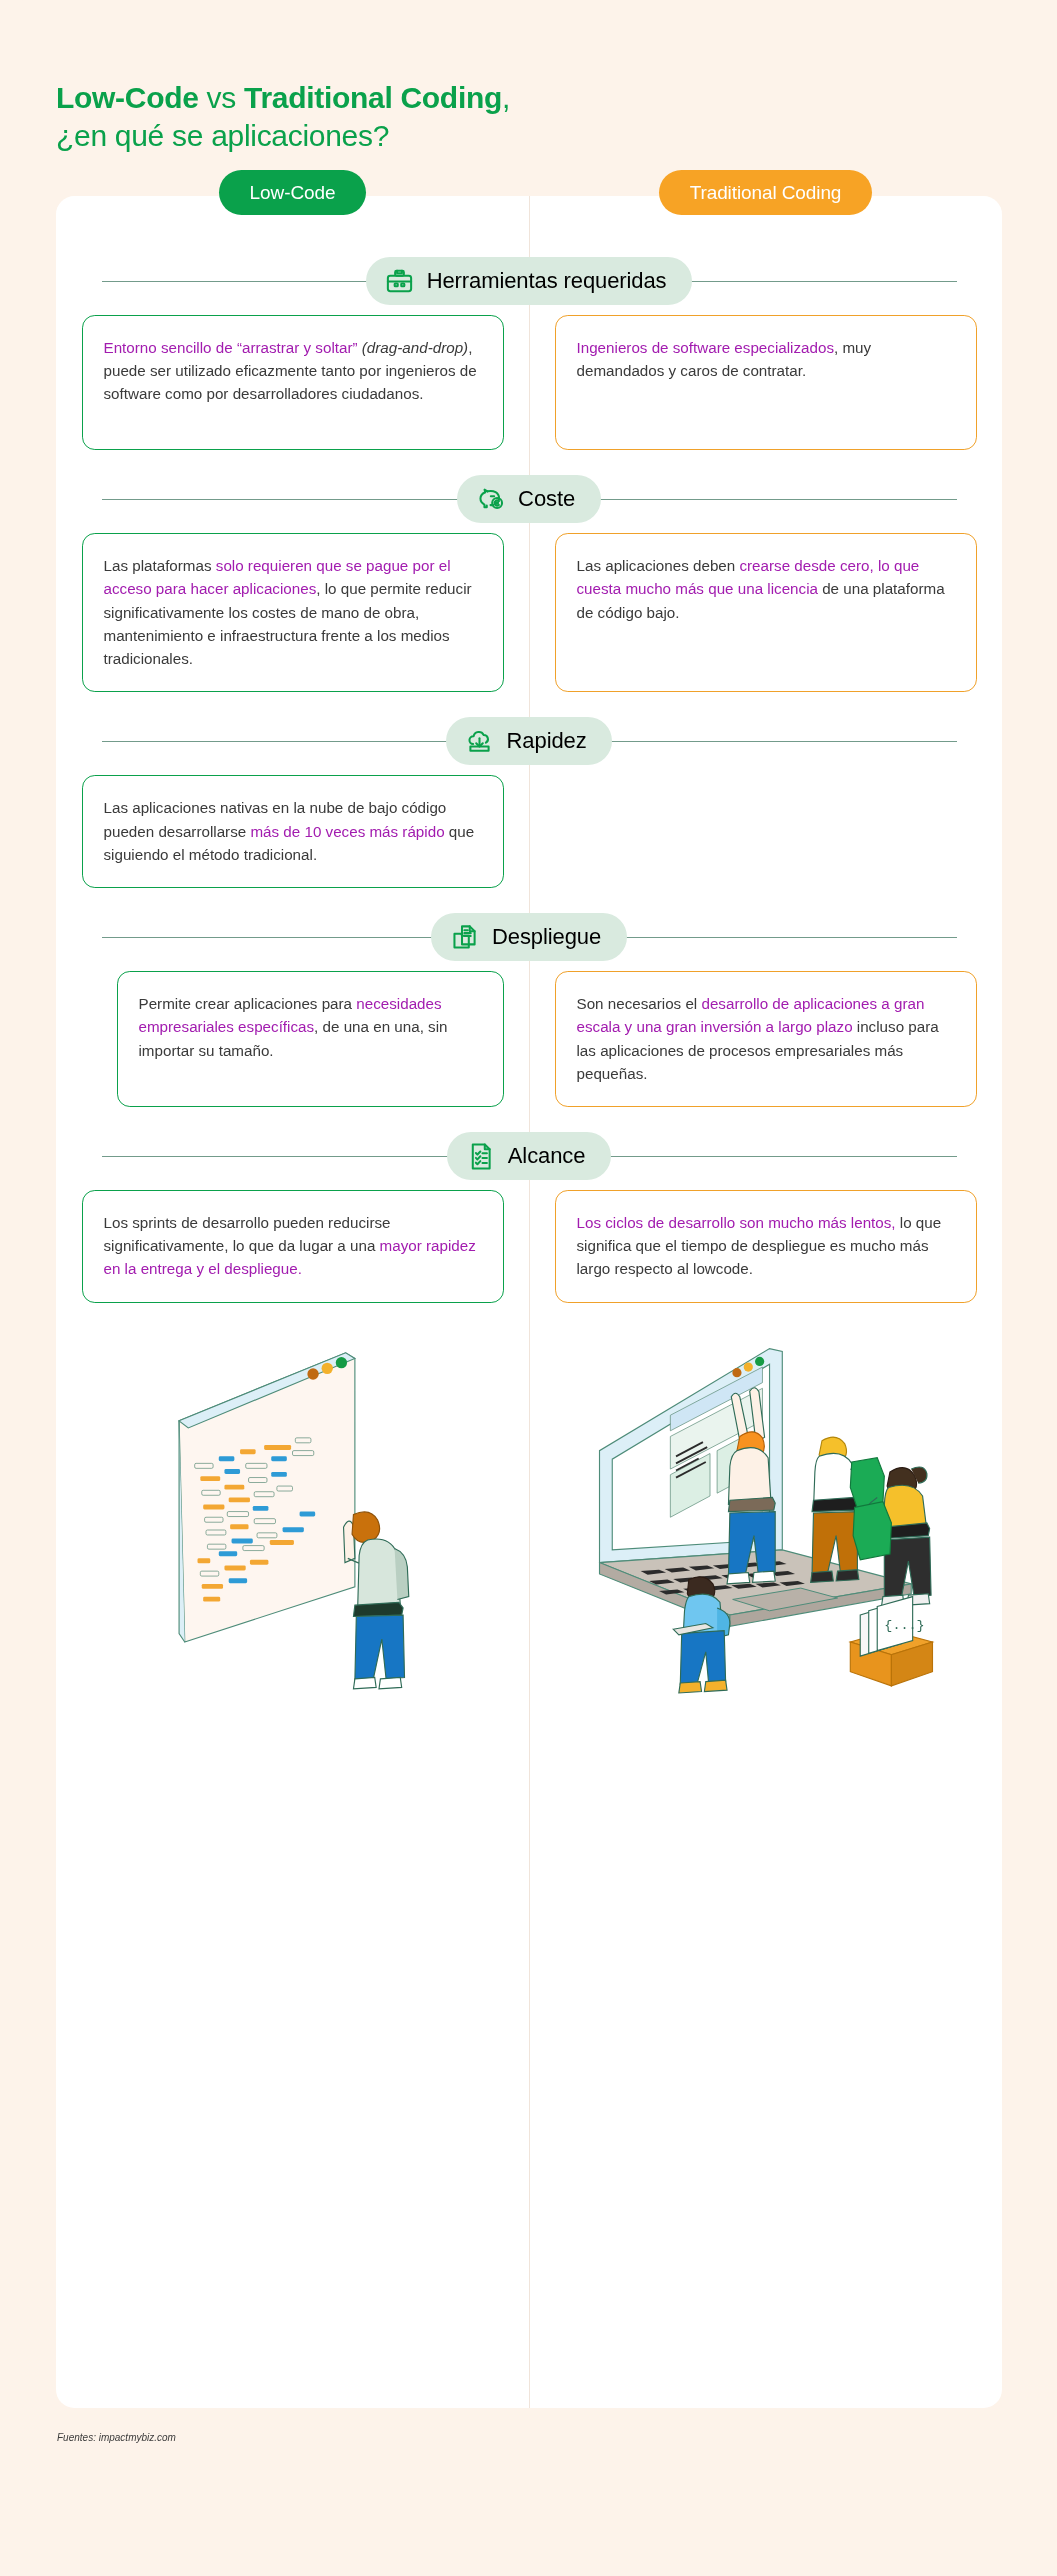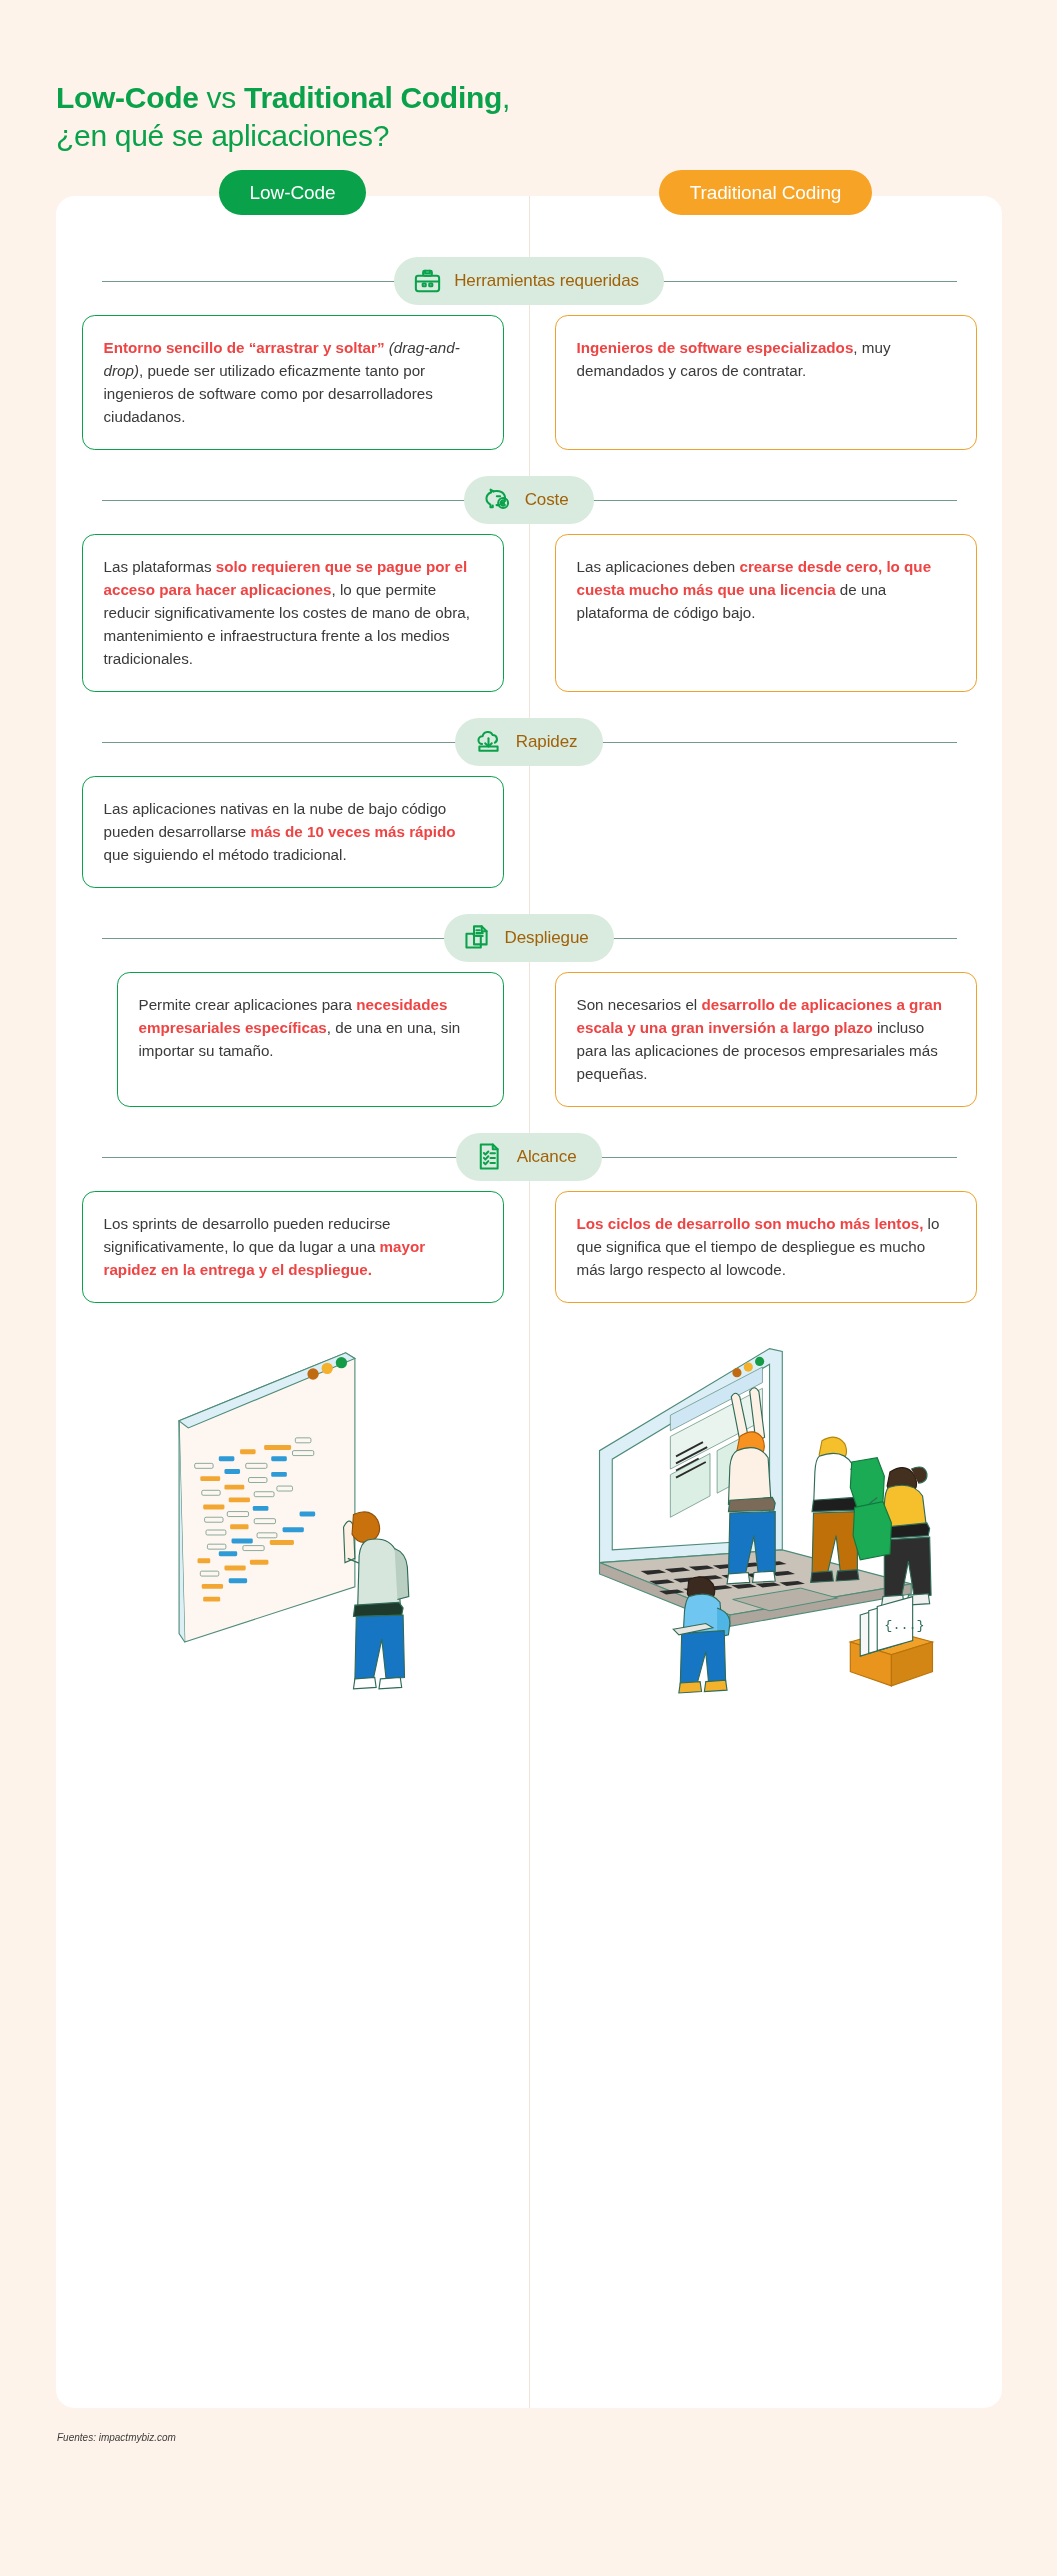--- a/index.html
+++ b/index.html
@@ -96,22 +96,22 @@
     position: relative;
     z-index: 2;
     background: #D9EADF;
     border-radius: 30px;
     display: inline-flex;
     align-items: center;
     gap: 11.3px;
     padding: 8.5px 25.5px 8.5px 18.4px;
   }
   .chip .chip-label {
-    color: #a16207;
-    font-size: 17px;
+    color: #000000;
+    font-size: 22px;
     letter-spacing: -0.1px;
     white-space: nowrap;
   }
   .chip .ico { width: 31px; height: 31px; display: block; flex: none; }
 
   
   .row {
     display: flex;
     padding: 0 0 15.6px 0;
   }
@@ -124,21 +124,21 @@
     width: 100%;
     background: #fff;
     border-radius: 12.8px;
     border: 1.1px solid #0AA14B;
     padding: 20px 21px 21px 21px;
     color: #3A3A3A;
     font-size: 15.2px;
     line-height: 1.52;
   }
   .card.orange { border-color: #F0A12A; }
-  .card b { color: #ef4444; font-weight: 700; }
+  .card b { color: #a21caf; font-weight: 400; }
   .card i { font-style: italic; }
 
   
   .illos { display: flex; padding: 18.4px 0 7px 0; }
   .illo-cell { width: 50%; display: flex; align-items: flex-end; justify-content: center; }
   .illo-cell svg { display: block; }
 
   
   .footer {
     padding: 24px 0 28px 45px;

